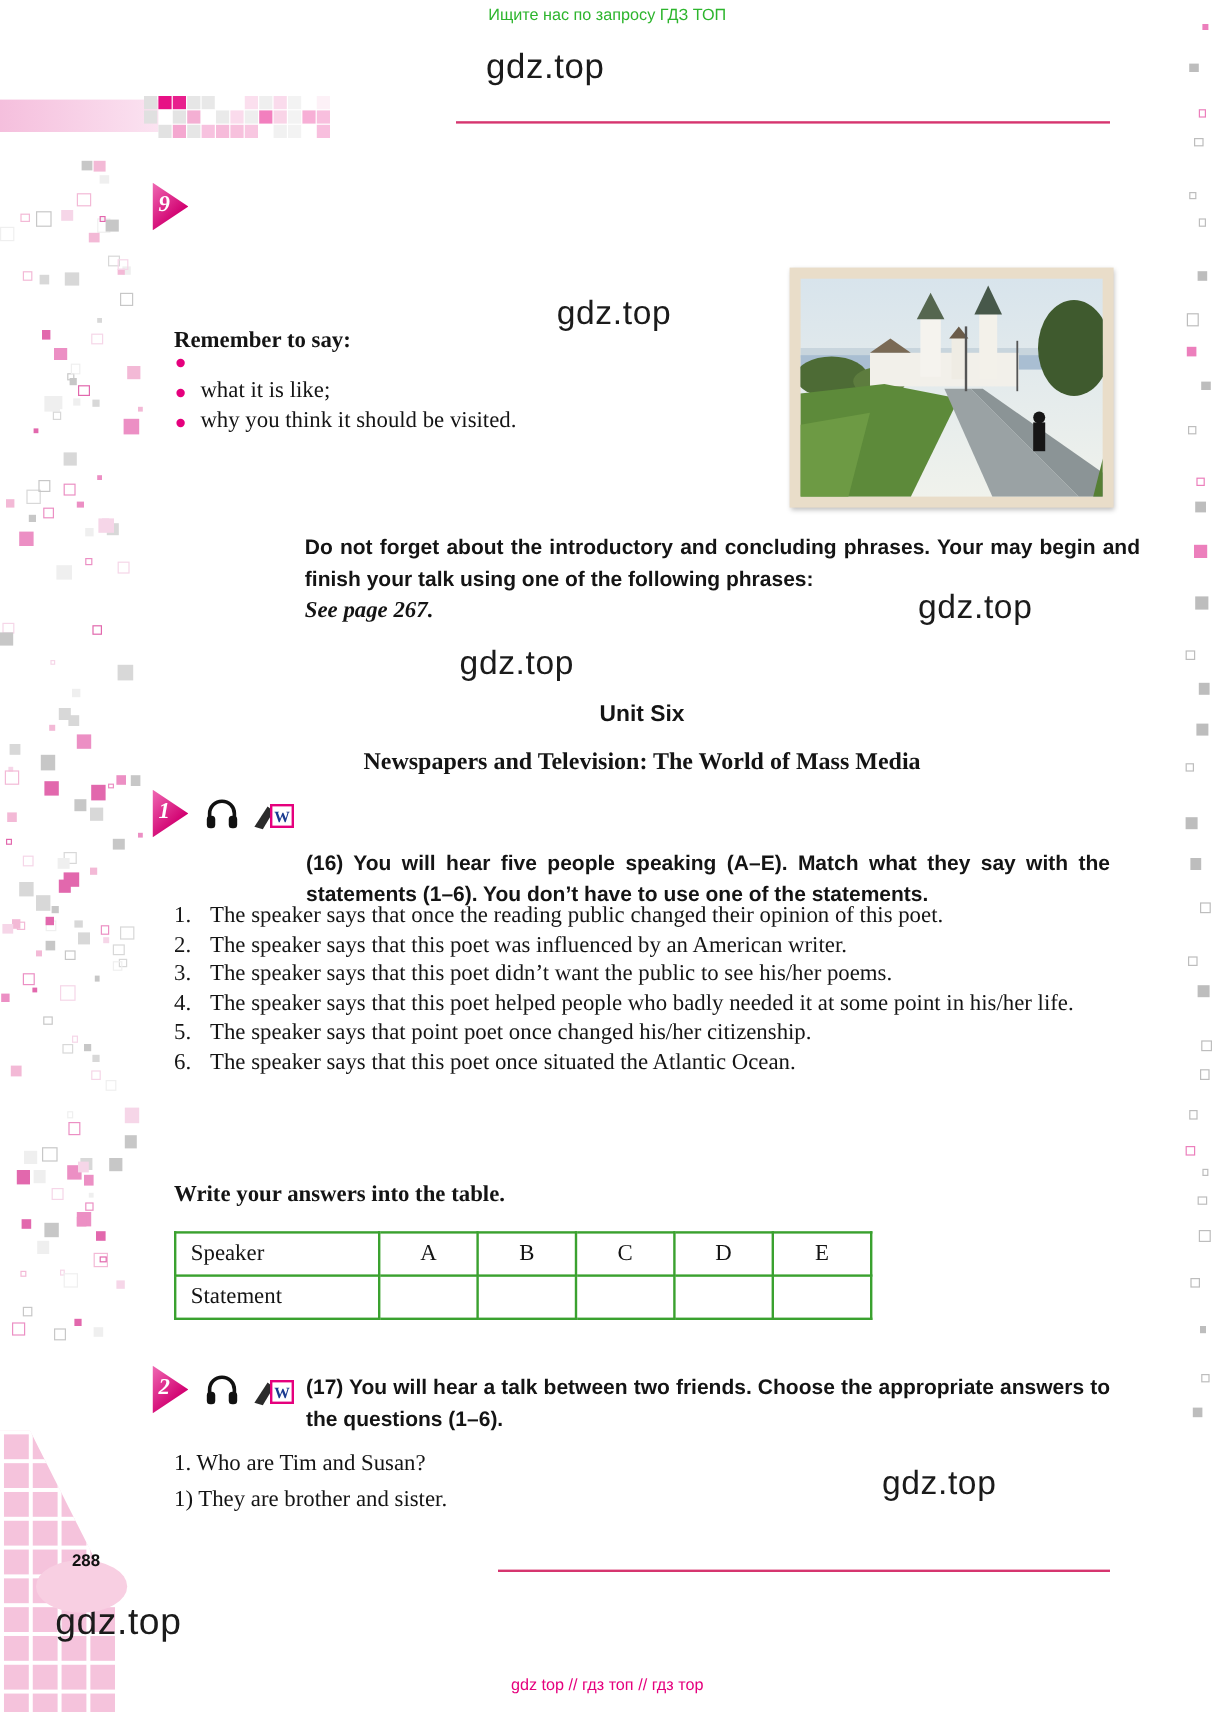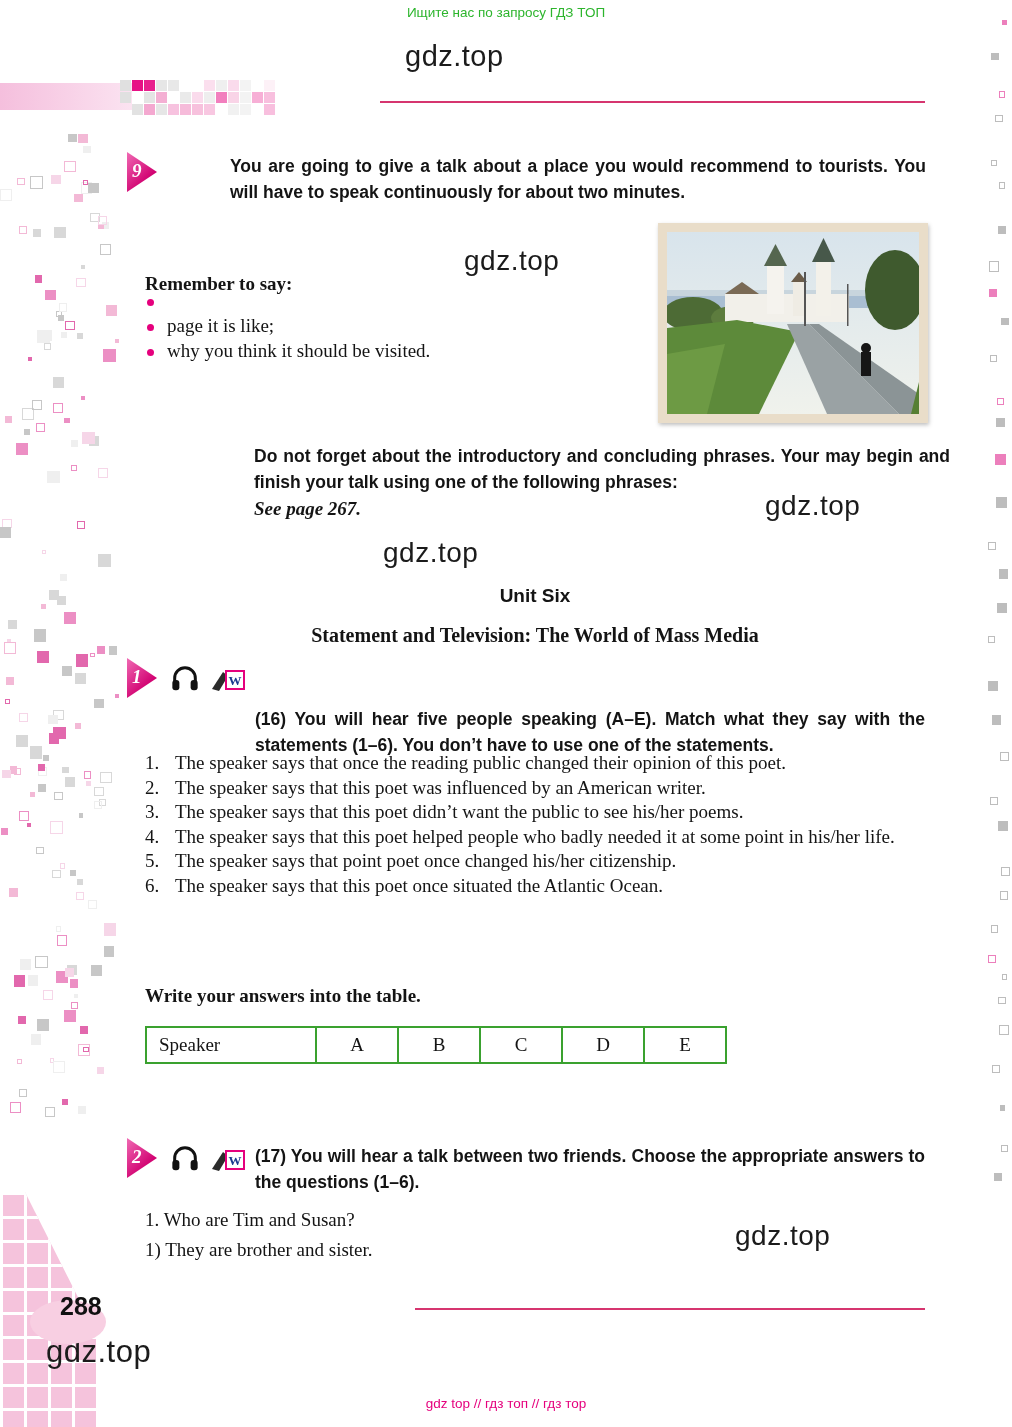--- a/index.html
+++ b/index.html
@@ -82,21 +82,21 @@
                      linear-gradient(to bottom,#ffffff 3px,transparent 3px);
     background-size:24px 24px;
     clip-path:polygon(0 0, 26% 0, 100% 60%, 100% 100%, 0 100%);
   }
   .page-blob {
     position:absolute; left:30px; top:1300px; width:76px; height:44px;
     background:#f8cfe2; border-radius:50%;
   }
   .page-number {
     position:absolute; left:60px; top:1292px;
-    font-family:"Liberation Sans", sans-serif; font-weight:700; font-size:25px; color:#111;
+    font-family:"Liberation Sans", sans-serif; font-weight:700; font-size:14px; color:#111;
   }
   .icon { position:absolute; }
 </style>
 </head>
 <body>
 
 <div class="page">
 
   <div class="tl-bar"></div>
   <div id="tl-mosaic" class="deco" style="left:120px;top:80px;width:170px;height:40px;">
@@ -332,31 +332,30 @@
   <div class="wm" style="left:383px;top:537px;">gdz.top</div>
   <div class="wm" style="left:735px;top:1220px;">gdz.top</div>
   <div class="wm" style="left:46px;top:1334px;font-size:31px;">gdz.top</div>
 
   <div class="rule" style="left:380px;top:101px;width:545px;"></div>
   <div class="rule" style="left:415px;top:1308px;width:510px;"></div>
 
   <div class="task-marker" style="left:127px;top:152px;">
     <span class="task-marker-num">9</span>
   </div>
-  <div class="abs sans-bold" style="left:230px;top:153px;width:696px;">You are going to give a talk about a place you would recommend to tourists. You will have to speak continuously for about two minutes.</div>
 
   <div class="abs serif-bold" style="left:145px;top:273px;">Remember to say:</div>
 
   <div class="abs" style="left:145px;top:290px;width:500px;">
     <div class="bullet">
       <span class="dot"></span>
     </div>
     <div class="bullet">
       <span class="dot"></span>
-      <span class="serif">page it is like;</span>
+      <span class="serif">what it is like;</span>
     </div>
     <div class="bullet">
       <span class="dot"></span>
       <span class="serif">why you think it should be visited.</span>
     </div>
   </div>
 
   <div class="photo-frame">
     <svg viewBox="0 0 252 182" preserveAspectRatio="none">
       <defs>
@@ -390,21 +389,21 @@
       <rect x="194" y="120" width="10" height="24" fill="#161616"></rect>
     </svg>
   </div>
 
   <div class="abs" style="left:230px;top:443px;width:696px;margin-left:24px;">
     <div class="sans-bold">Do not forget about the introductory and concluding phrases. Your may begin and finish your talk using one of the following phrases:</div>
     <div class="serif-bold" style="font-style:italic;margin-top:3px;">See page 267.</div>
   </div>
 
   <div class="abs center" style="left:145px;top:585px;width:780px;font-family:'Liberation Sans',sans-serif;font-weight:700;font-size:19px;color:#141414;">Unit Six</div>
-  <div class="abs center serif-bold" style="left:145px;top:624px;width:780px;font-size:20px;">Statement and Television: The World of Mass Media</div>
+  <div class="abs center serif-bold" style="left:145px;top:624px;width:780px;font-size:20px;">Newspapers and Television: The World of Mass Media</div>
 
   <div class="task-marker" style="left:127px;top:658px;">
     <span class="task-marker-num">1</span>
   </div>
   <span class="icon" style="left:170px;top:663px;">
     <svg width="30" height="30" viewBox="0 0 32 32">
       <path d="M5 21 v-5 a11 11 0 0 1 22 0 v5" fill="none" stroke="#111" stroke-width="3.2"></path>
       <rect x="2.5" y="18" width="7.5" height="11" rx="3.2" fill="#111"></rect>
       <rect x="22" y="18" width="7.5" height="11" rx="3.2" fill="#111"></rect>
     </svg>
@@ -450,20 +449,28 @@
   <table class="answers-table abs" style="left:145px;top:1026px;">
     <tbody>
         <tr>
       <td class="lbl">Speaker</td>
       <td class="ltr">A</td>
       <td class="ltr">B</td>
       <td class="ltr">C</td>
       <td class="ltr">D</td>
       <td class="ltr">E</td>
     </tr>
+    <tr>
+      <td class="lbl">Statement</td>
+      <td class="ltr"></td>
+      <td class="ltr"></td>
+      <td class="ltr"></td>
+      <td class="ltr"></td>
+      <td class="ltr"></td>
+    </tr>
   </tbody>
     </table>
 
   <div class="task-marker" style="left:127px;top:1138px;">
     <span class="task-marker-num">2</span>
   </div>
   <span class="icon" style="left:170px;top:1143px;">
     <svg width="30" height="30" viewBox="0 0 32 32">
       <path d="M5 21 v-5 a11 11 0 0 1 22 0 v5" fill="none" stroke="#111" stroke-width="3.2"></path>
       <rect x="2.5" y="18" width="7.5" height="11" rx="3.2" fill="#111"></rect>

